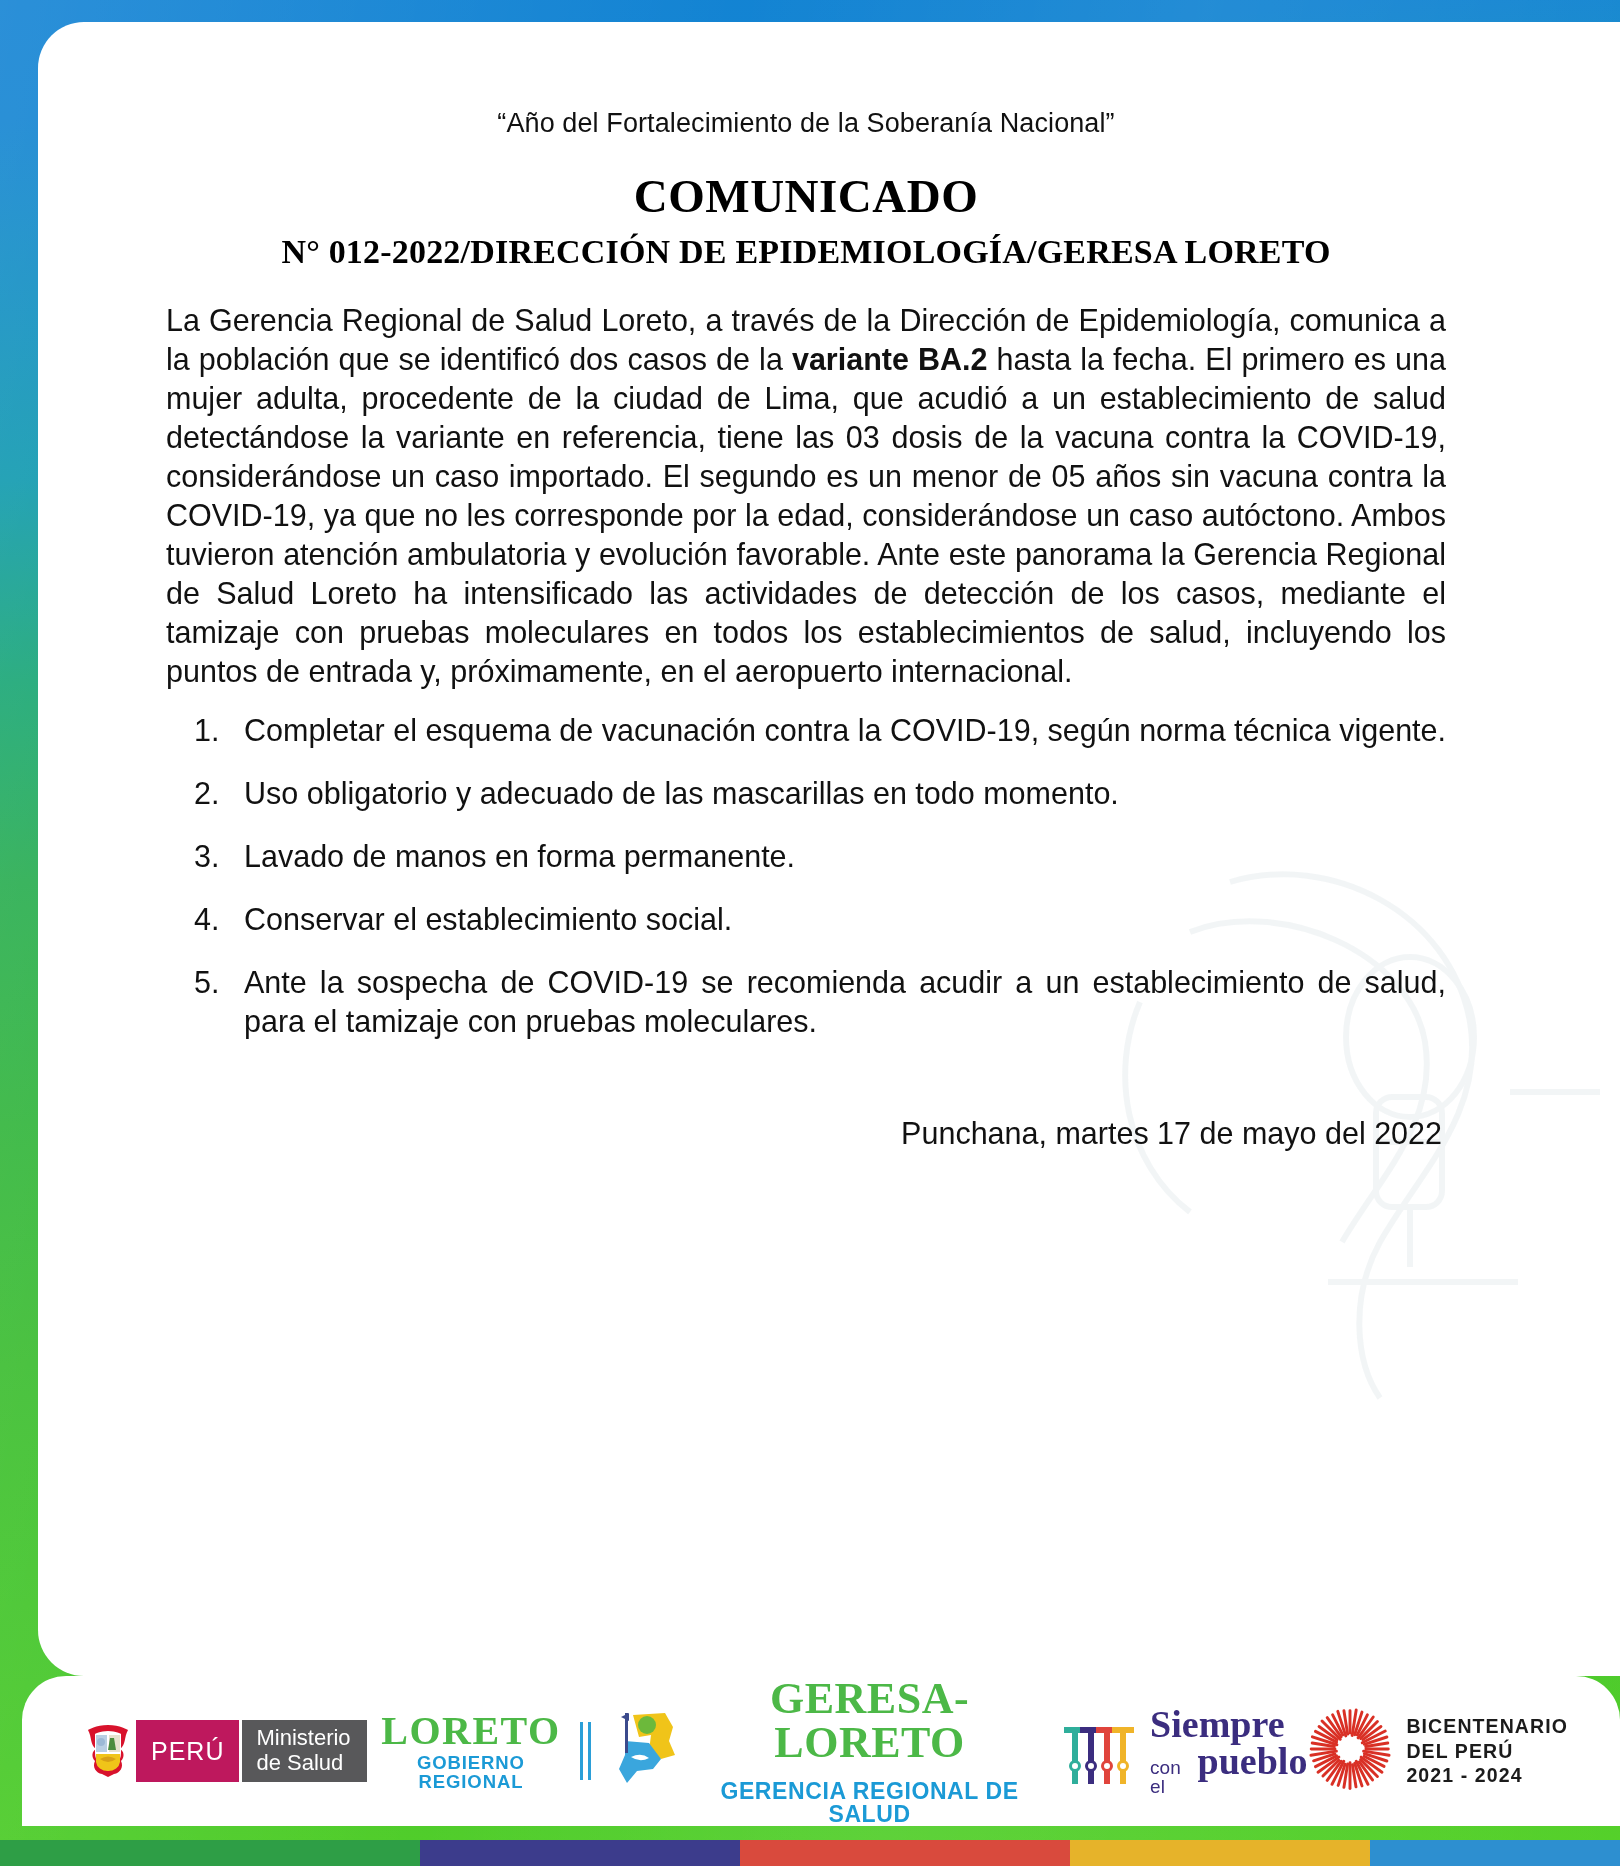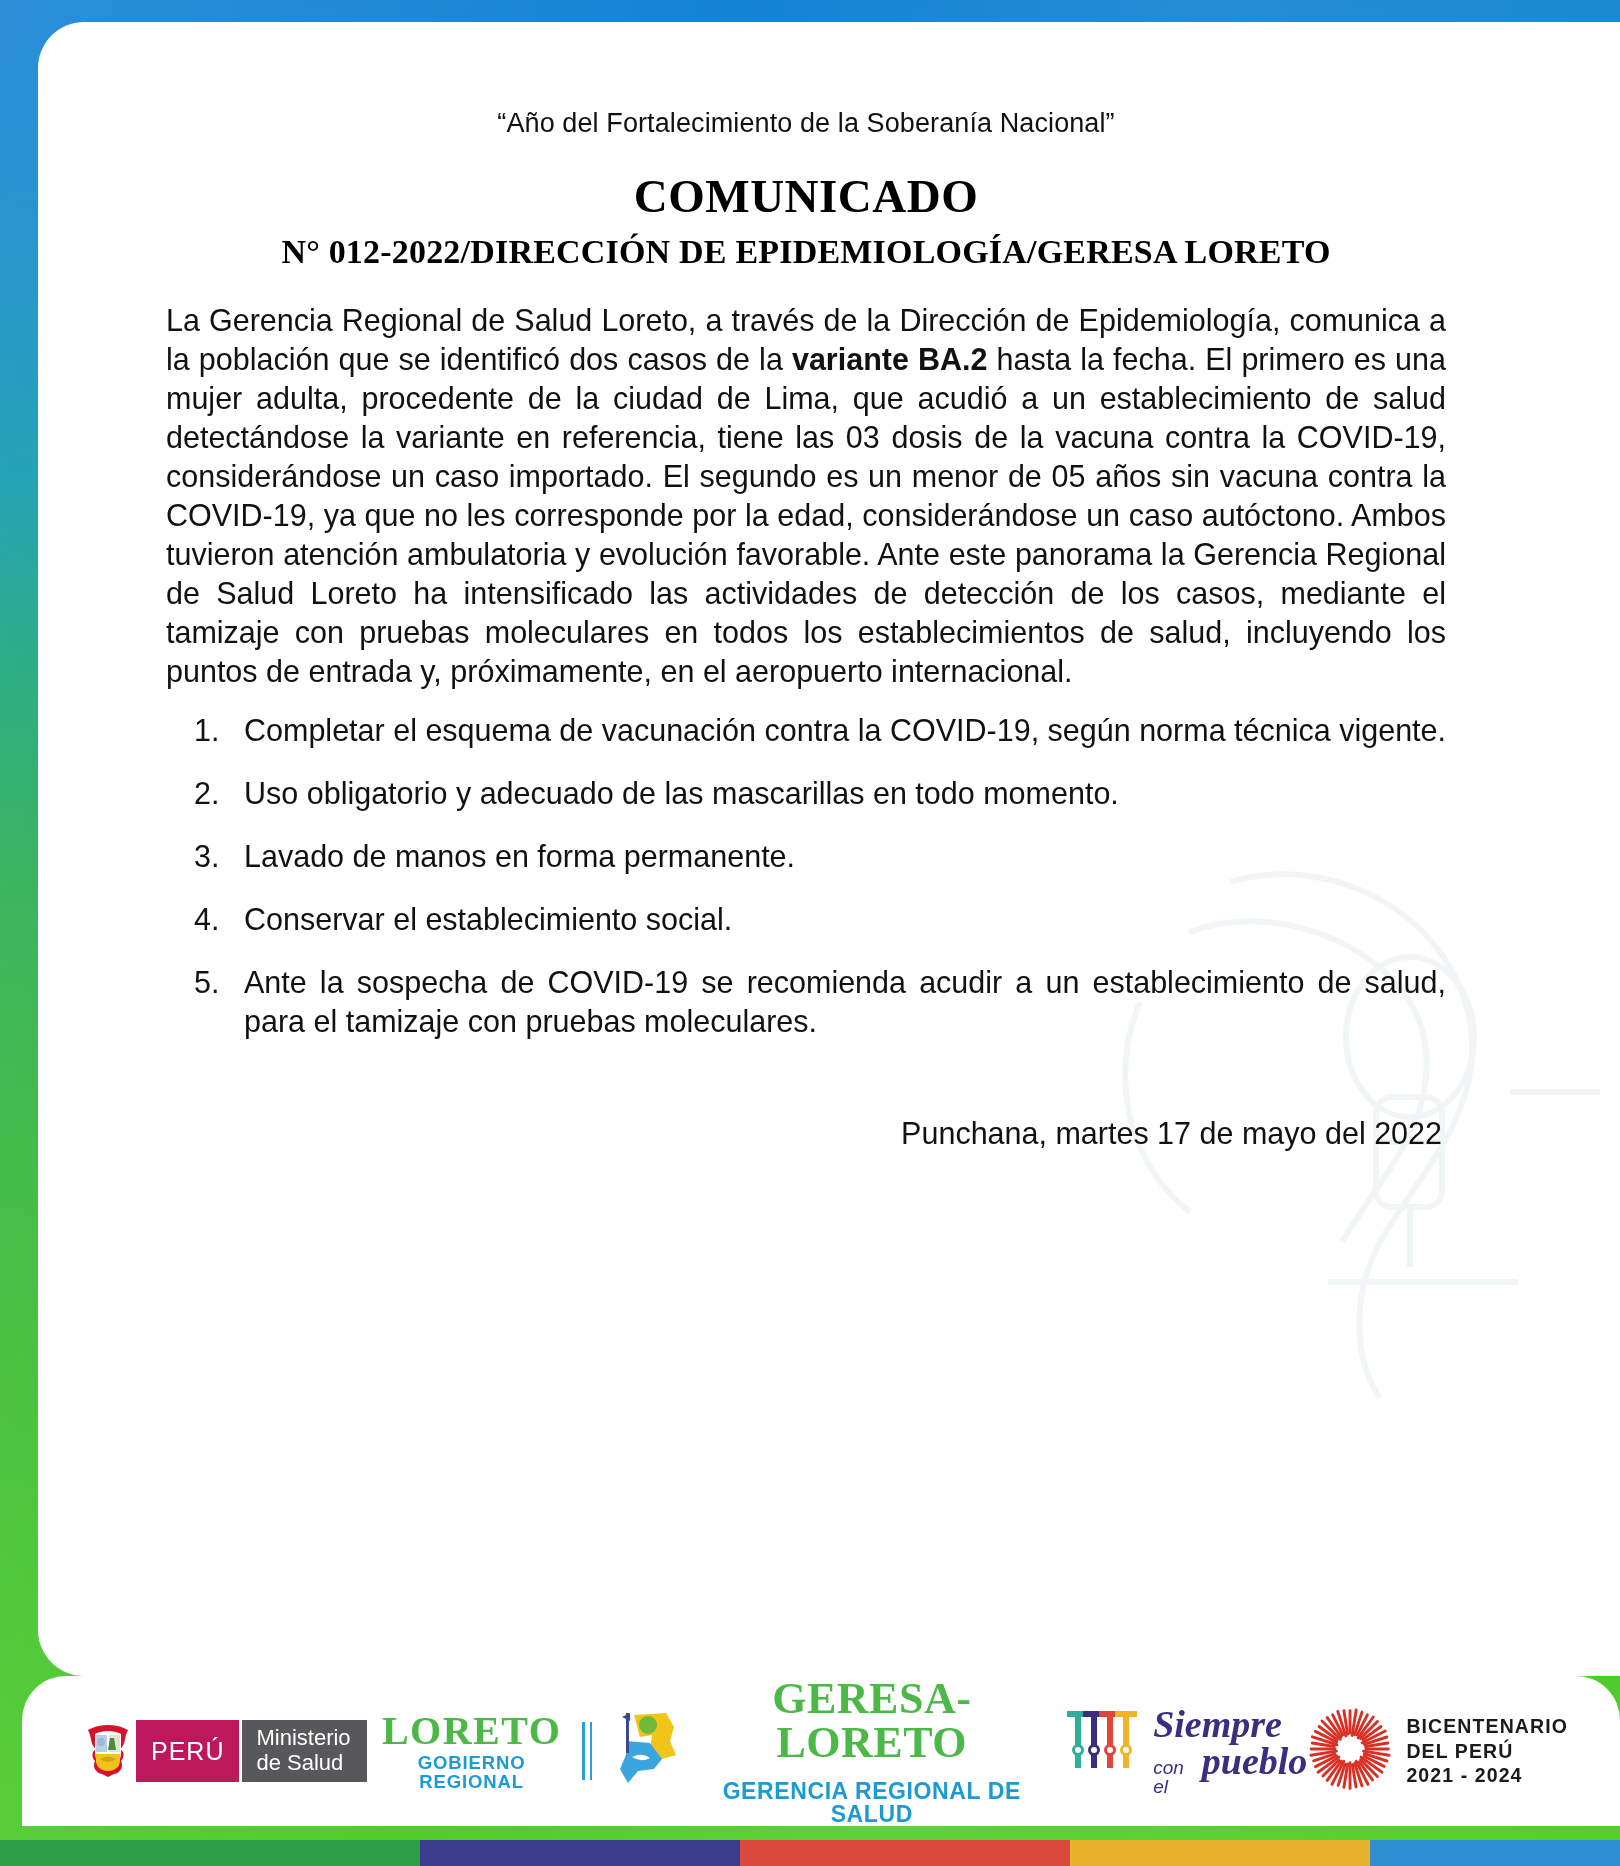--- a/index.html
+++ b/index.html
@@ -177,21 +177,21 @@
   .geresa .big {
     font-family: "Liberation Serif", serif; font-weight: bold;
     font-size: 44px; color: #4cb847; letter-spacing: .5px;
   }
   .geresa .small {
     font-weight: bold; font-size: 23px; color: #1b9ad6;
     letter-spacing: .6px; margin-top: 15px;
   }
 
   
-  .siempre { display: flex; align-items: flex-start; font-style: italic; }
+  .siempre { display: flex; align-items: flex-end; }
   .siempre .wordmark { margin-left: 10px; line-height: .98; color: #3b2d7f; }
   .siempre .w1 { font-family:"Liberation Serif", serif; font-weight: bold; font-size: 38px; }
   .siempre .w2 { display: flex; align-items: baseline; }
   .siempre .w2 .con { font-size: 19px; margin-right: 5px; }
   .siempre .w2 .pueblo { font-family:"Liberation Serif", serif; font-weight: bold; font-size: 38px; }
 
   
   .bicent { display: flex; align-items: center; }
   .bicent .txt { margin-left: 13px; line-height: 1.28; color: #1b1b1b; font-weight: bold; font-size: 19.5px; letter-spacing: 1.1px; }
 

